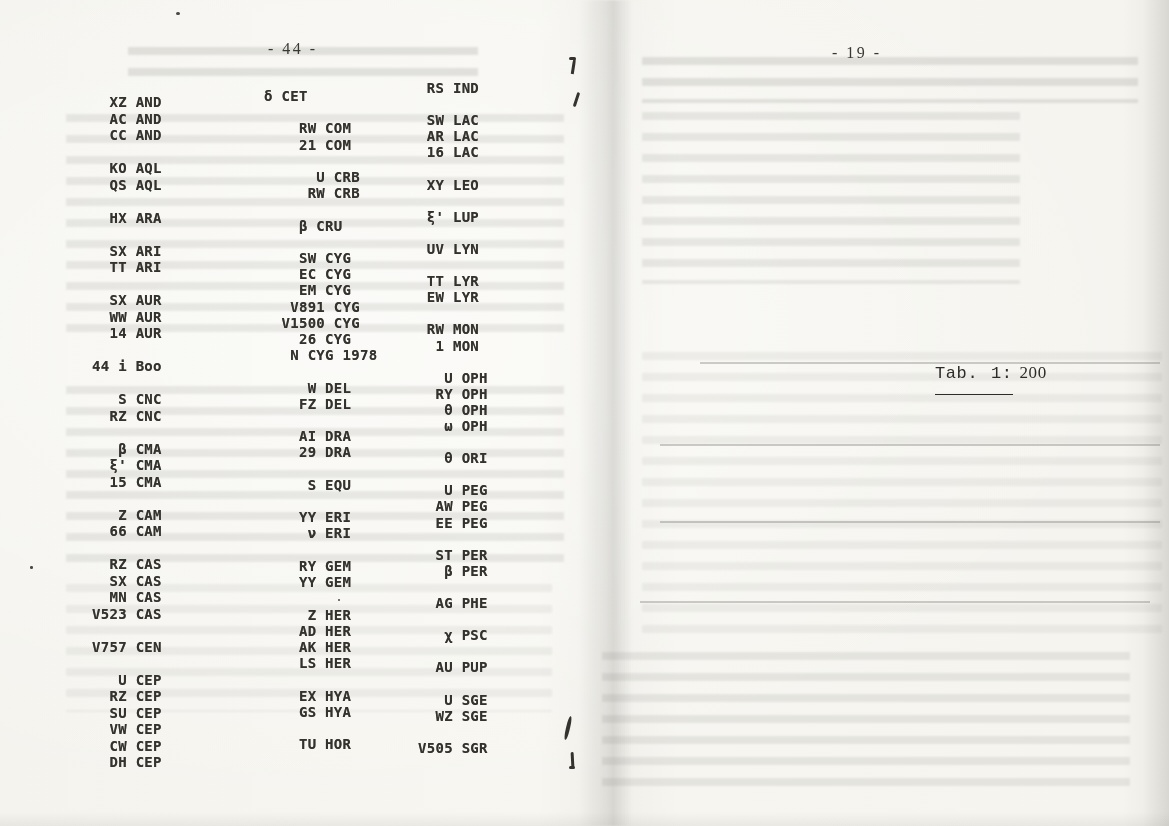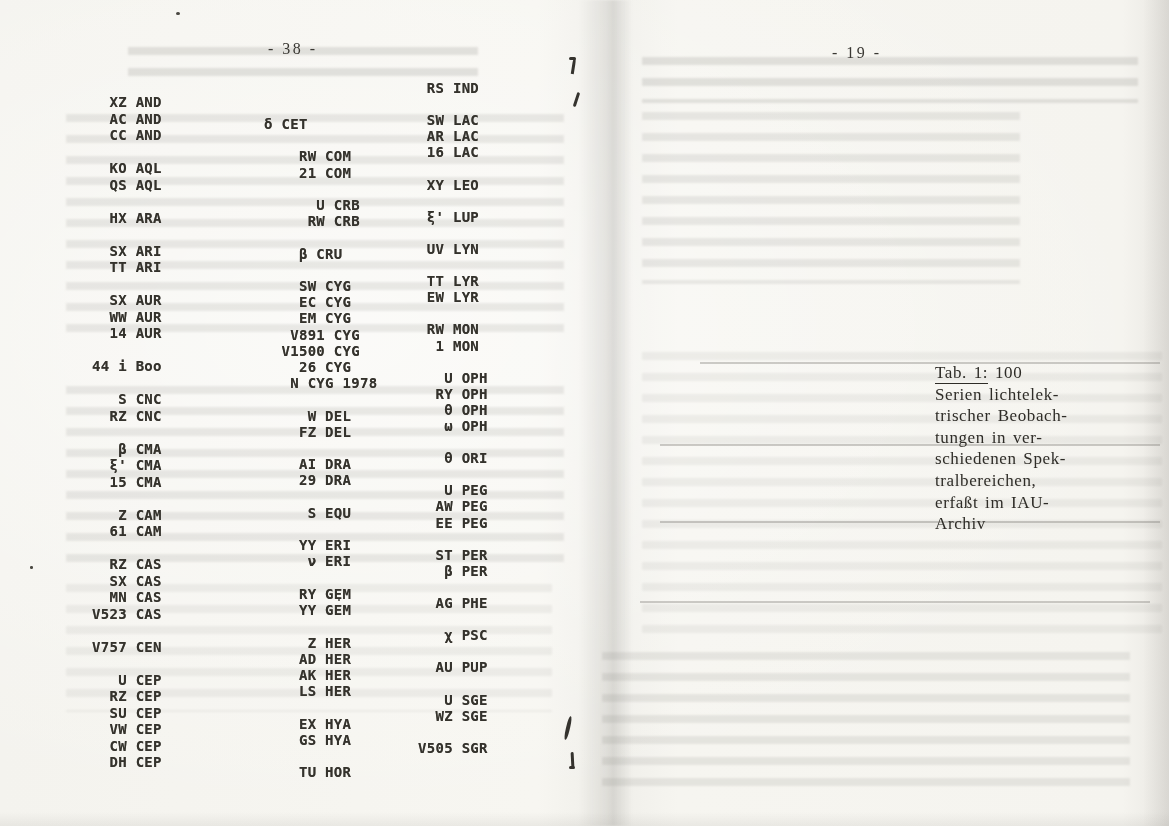--- a/index.html
+++ b/index.html
@@ -48,21 +48,21 @@
     color:#3a3833;
   }
   
   .caption{
     position:absolute;left:935px;top:362px;width:200px;
     font-family:"Liberation Serif", serif;
     font-size:17px;line-height:21.6px;
     letter-spacing:.6px;word-spacing:2px;
     color:#2e2c27;
   }
-  .caption .title{border-bottom:1.2px solid #2e2c27;padding-bottom:1px;}
+  .caption .title{border-bottom:1.2px solid #2e2c27;padding-bottom:11px;font-family:Liberation Mono, monospace;}
   .caption .body{white-space:pre-line;}
 
   
   .ghost{
     position:absolute;pointer-events:none;
     background:repeating-linear-gradient(180deg,
       rgba(148,146,141,.34) 0px, rgba(148,146,141,.34) 8px,
       rgba(255,255,255,0) 8px, rgba(255,255,255,0) 21px);
     filter:blur(1.1px);
     opacity:.5;
@@ -94,21 +94,21 @@
   <div class="ghost" style="left:602px;top:652px;width:528px;height:138px;"></div>
   <div class="ghost-rule" style="left:700px;top:362px;width:460px;"></div>
   <div class="ghost-rule" style="left:660px;top:444px;width:500px;"></div>
   <div class="ghost-rule" style="left:660px;top:521px;width:500px;"></div>
   <div class="ghost-rule" style="left:640px;top:601px;width:510px;"></div>
 
   <div class="gutter-shadow"></div>
   <div class="edge-right"></div>
   <div class="edge-bottom"></div>
 
-  <div class="page-number" style="left:268px;top:40px;">- 38 -</div>
+  <div class="page-number" style="left:268px;top:40px;">- 44 -</div>
 
   <pre class="listing" style="left:92px;top:94px;line-height:16.5px;">  XZ AND
   AC AND
   CC AND
 
   KO AQL
   QS AQL
 
   HX ARA
 
@@ -122,37 +122,37 @@
 44 i Boo
 
    S CNC
   RZ CNC
 
    β CMA
   ξ' CMA
   15 CMA
 
    Z CAM
-  61 CAM
+  66 CAM
 
   RZ CAS
   SX CAS
   MN CAS
 V523 CAS
 
 V757 CEN
 
    U CEP
   RZ CEP
   SU CEP
   VW CEP
   CW CEP
   DH CEP</pre>
 
-  <pre class="listing" style="left:264px;top:88px;line-height:16.2px;margin-top:28px;">δ CET
+  <pre class="listing" style="left:264px;top:88px;line-height:16.2px;">δ CET
 
     RW COM
     21 COM
 
       U CRB
      RW CRB
 
     β CRU
 
     SW CYG
@@ -229,28 +229,21 @@
   WZ SGE
 
 V505 SGR</pre>
 
   <div class="page-number" style="left:832px;top:44px;">- 19 -</div>
 
 
 
 
   <div class="caption">
-    <div><span class="title">Tab. 1:</span><span> 100</span></div>
-    <div class="body">Serien lichtelek-
-trischer Beobach-
-tungen in ver-
-schiedenen Spek-
-tralbereichen,
-erfaßt im IAU-
-Archiv</div>
+    <div><span class="title">Tab. 1:</span><span> 200</span></div>
   </div>
 
   <div class="mark" style="left:572px;top:58px;width:2.5px;height:16px;transform:rotate(9deg);border-radius:40% 40% 0 0;"></div>
   <div class="mark" style="left:569px;top:57px;width:7px;height:2.5px;"></div>
   <div class="mark" style="left:575px;top:92px;width:2.5px;height:15px;transform:rotate(18deg);"></div>
   <div class="mark" style="left:566px;top:716px;width:4px;height:24px;transform:rotate(13deg);border-radius:45%;"></div>
   <div class="mark" style="left:571px;top:752px;width:3px;height:16px;transform:rotate(-3deg);"></div>
   <div class="mark" style="left:569px;top:766px;width:6px;height:2.5px;"></div>
   <div class="speck" style="left:176px;top:12px;width:3.5px;height:3px;"></div>
   <div class="speck" style="left:30px;top:566px;width:2.5px;height:2.5px;"></div>

